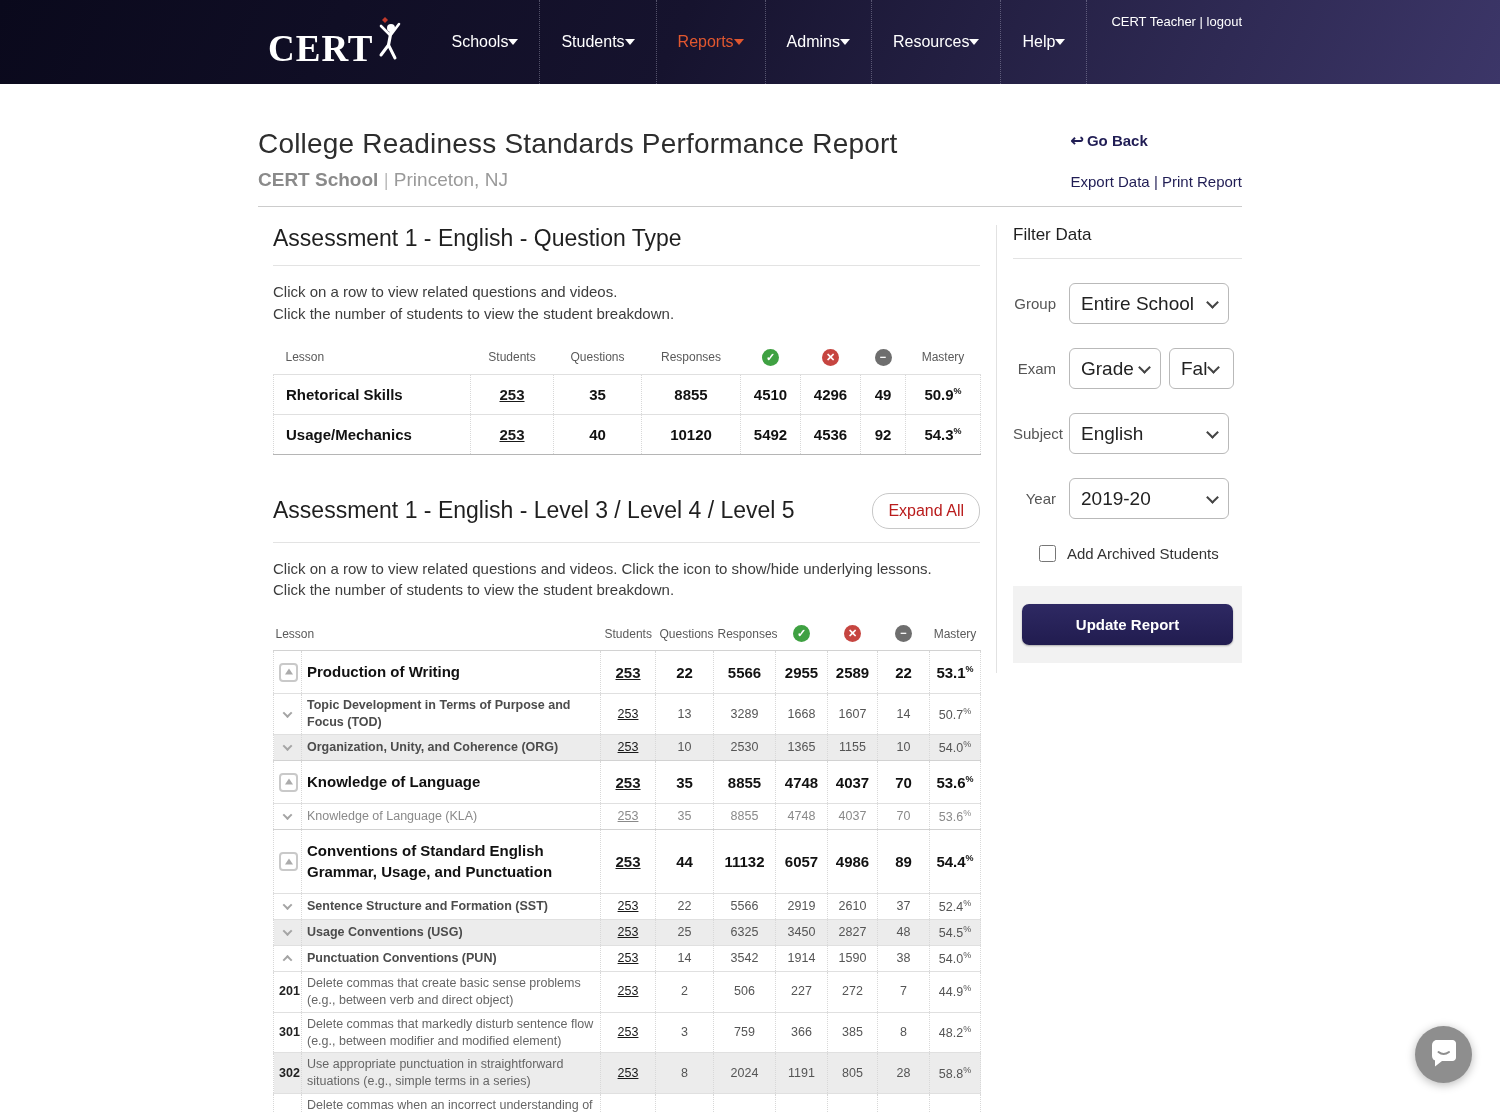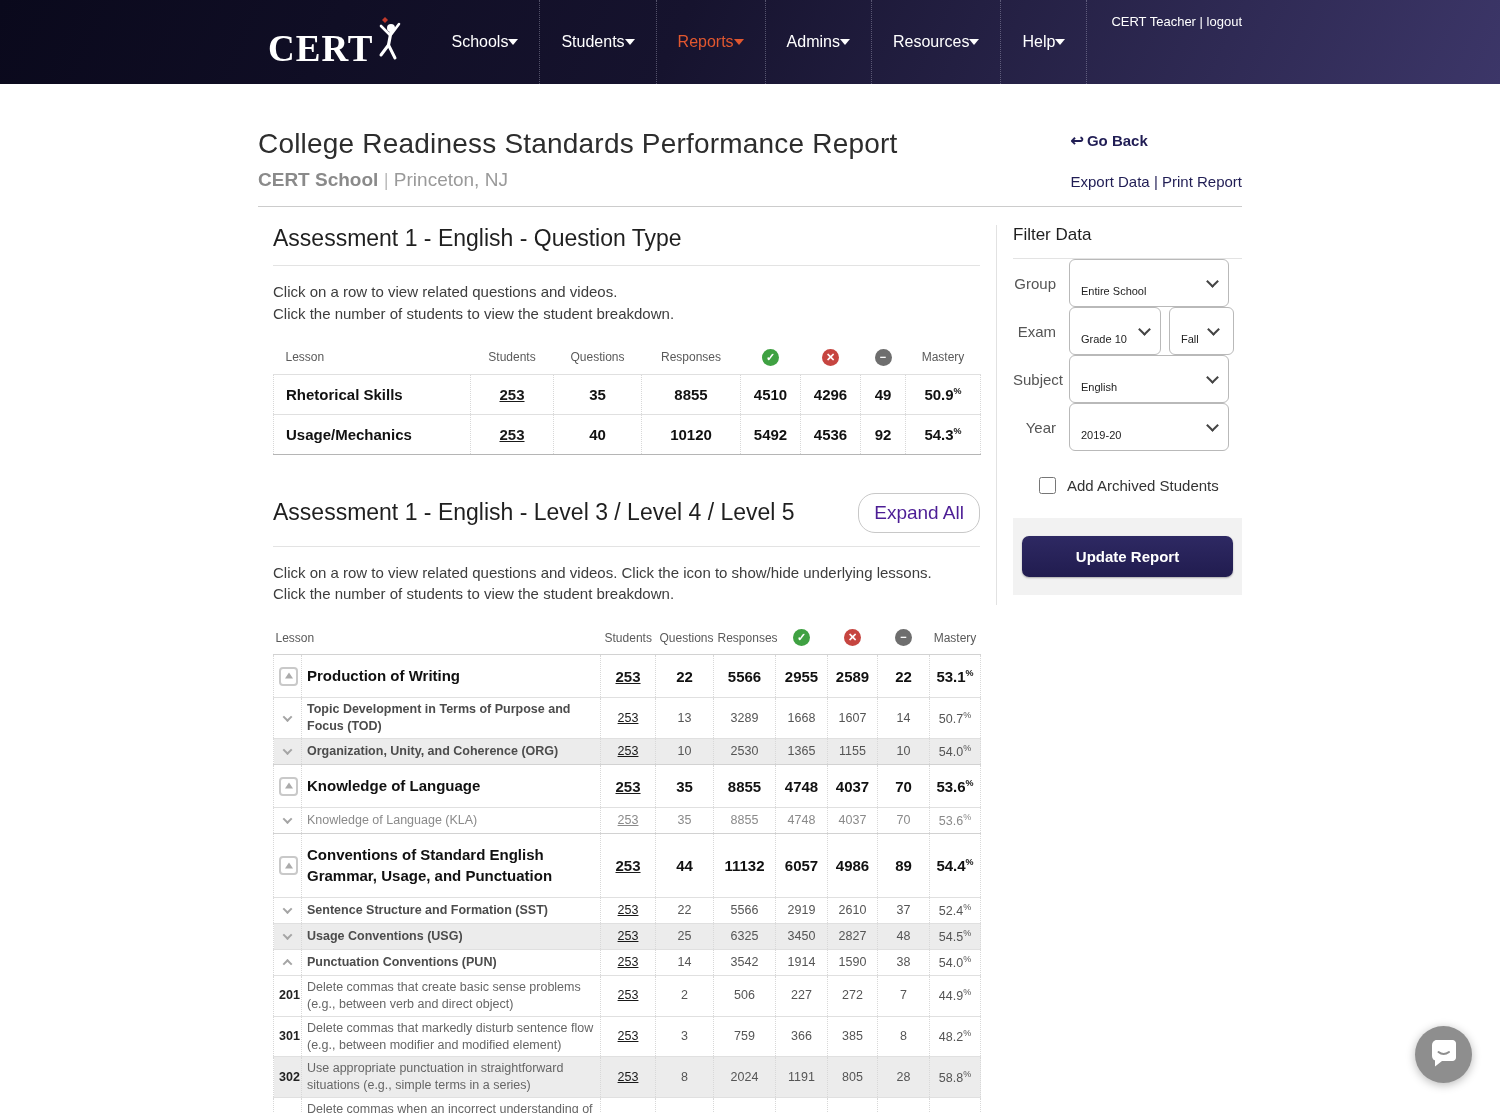--- a/index.html
+++ b/index.html
@@ -47,21 +47,21 @@
 
   
   .cols { display:flex; margin-top:18px; align-items:flex-start; }
   .main-col { width:707px; margin-left:15px; }
   .side-col { width:247px; margin-left:16px; border-left:1px solid #e2e2e2; padding-left:16px; padding-bottom:10px; }
 
   
   .sec-head { display:flex; justify-content:space-between; align-items:center; border-bottom:1px solid #e3e3e3; padding-bottom:13px; }
   .sec-title { font-size:23px; font-weight:500; color:#1f1f1f; }
   .sec2 { margin-top:38px; }
-  .pill-btn { border:1px solid #c8c8c8; border-radius:17px; padding:8px 15px; font-size:19px; color:#4c1d95; background:#fff; cursor:pointer; font-family:inherit; }
+  .pill-btn { border:1px solid #c8c8c8; border-radius:17px; padding:8px 15px; font-size:16px; color:#b91c1c; background:#fff; cursor:pointer; font-family:inherit; }
   .instr { margin-top:15px; font-size:15px; color:#3d3d3d; line-height:1.45; }
 
   
   table { border-collapse:collapse; table-layout:fixed; width:707px; margin-top:18px; }
   th { font-size:12px; color:#5a5a5a; font-weight:400; padding:6px 4px 8px; text-align:center; vertical-align:middle; }
   th.left { text-align:left; padding-left:12px; }
   td { border-top:1px solid #e0e0e0; border-right:1px dotted #d8d8d8; text-align:center; vertical-align:middle; }
   td:first-child { border-left:1px dotted #d8d8d8; }
   tr:last-child td { border-bottom:1px solid #b5b5b5; }
   .circ { width:17px; height:17px; border-radius:50%; display:inline-block; color:#fff; font-size:11px; line-height:17px; text-align:center; font-weight:bold; }
@@ -87,25 +87,25 @@
   #t2 tr.striped { background:#ececec; }
   #t2 .code { font-weight:bold; color:#222; font-size:12.5px; }
   .boxicon { display:inline-block; width:19px; height:19px; border:2px solid #c9c9c9; border-radius:4px; position:relative; cursor:pointer; vertical-align:middle; }
   .boxicon .tri { position:absolute; left:50%; top:50%; transform:translate(-50%,-58%); width:0; height:0; border-left:4px solid transparent; border-right:4px solid transparent; border-bottom:6px solid #ababab; }
   .chev { display:inline-block; width:7px; height:7px; border-right:2px solid #a5a5a5; border-bottom:2px solid #a5a5a5; cursor:pointer; }
   .chev.down { transform:rotate(45deg) translate(-1px,-1px); }
   .chev.up { transform:rotate(-135deg) translate(-1px,-1px); }
 
   
   .filter-title { font-size:17px; font-weight:500; color:#1f1f1f; border-bottom:1px solid #e3e3e3; padding-bottom:13px; }
-  .f-row { display:flex; align-items:center; }
+  .f-row { display:flex; align-items:center; margin-top:24px; }
   .f-label { width:56px; text-align:right; padding-right:13px; font-size:15px; color:#555; flex:none; }
   .selwrap { position:relative; }
   .selwrap::after { content:''; position:absolute; right:12px; top:50%; width:7px; height:7px; border-right:2px solid #444; border-bottom:2px solid #444; transform:translateY(-68%) rotate(45deg); pointer-events:none; }
-  select { appearance:none; -webkit-appearance:none; border:1px solid #b9b9b9; border-radius:6px; padding:25px 26px 9px 11px; font-size:11px; color:#222; background:#fff; font-family:inherit; width:100%; cursor:pointer; }
+  select { appearance:none; -webkit-appearance:none; border:1px solid #b9b9b9; border-radius:6px; padding:9px 26px 9px 11px; font-size:19px; color:#222; background:#fff; font-family:inherit; width:100%; cursor:pointer; }
   .w-main { width:160px; }
   .w-grade { width:92px; }
   .w-season { width:65px; margin-left:4px; }
   .f-check { display:flex; align-items:center; margin-top:26px; margin-left:26px; gap:11px; font-size:15px; color:#333; }
   .f-check input { width:17px; height:17px; cursor:pointer; }
   .f-panel { background:#f2f2f2; margin-top:24px; padding:18px 9px; }
   .update-btn { display:block; width:100%; background:linear-gradient(180deg,#2e2963,#211c4f); border:none; border-radius:7px; color:#fff; font-weight:bold; font-size:15px; padding:12px 0; cursor:pointer; font-family:inherit; box-shadow:0 1px 2px rgba(0,0,0,.3); }
 
   
   .chat-launcher { position:absolute; right:28px; bottom:30px; width:57px; height:57px; border-radius:50%; background:#8e8e8e; box-shadow:0 2px 10px rgba(0,0,0,.28); display:flex; align-items:center; justify-content:center; cursor:pointer; }

